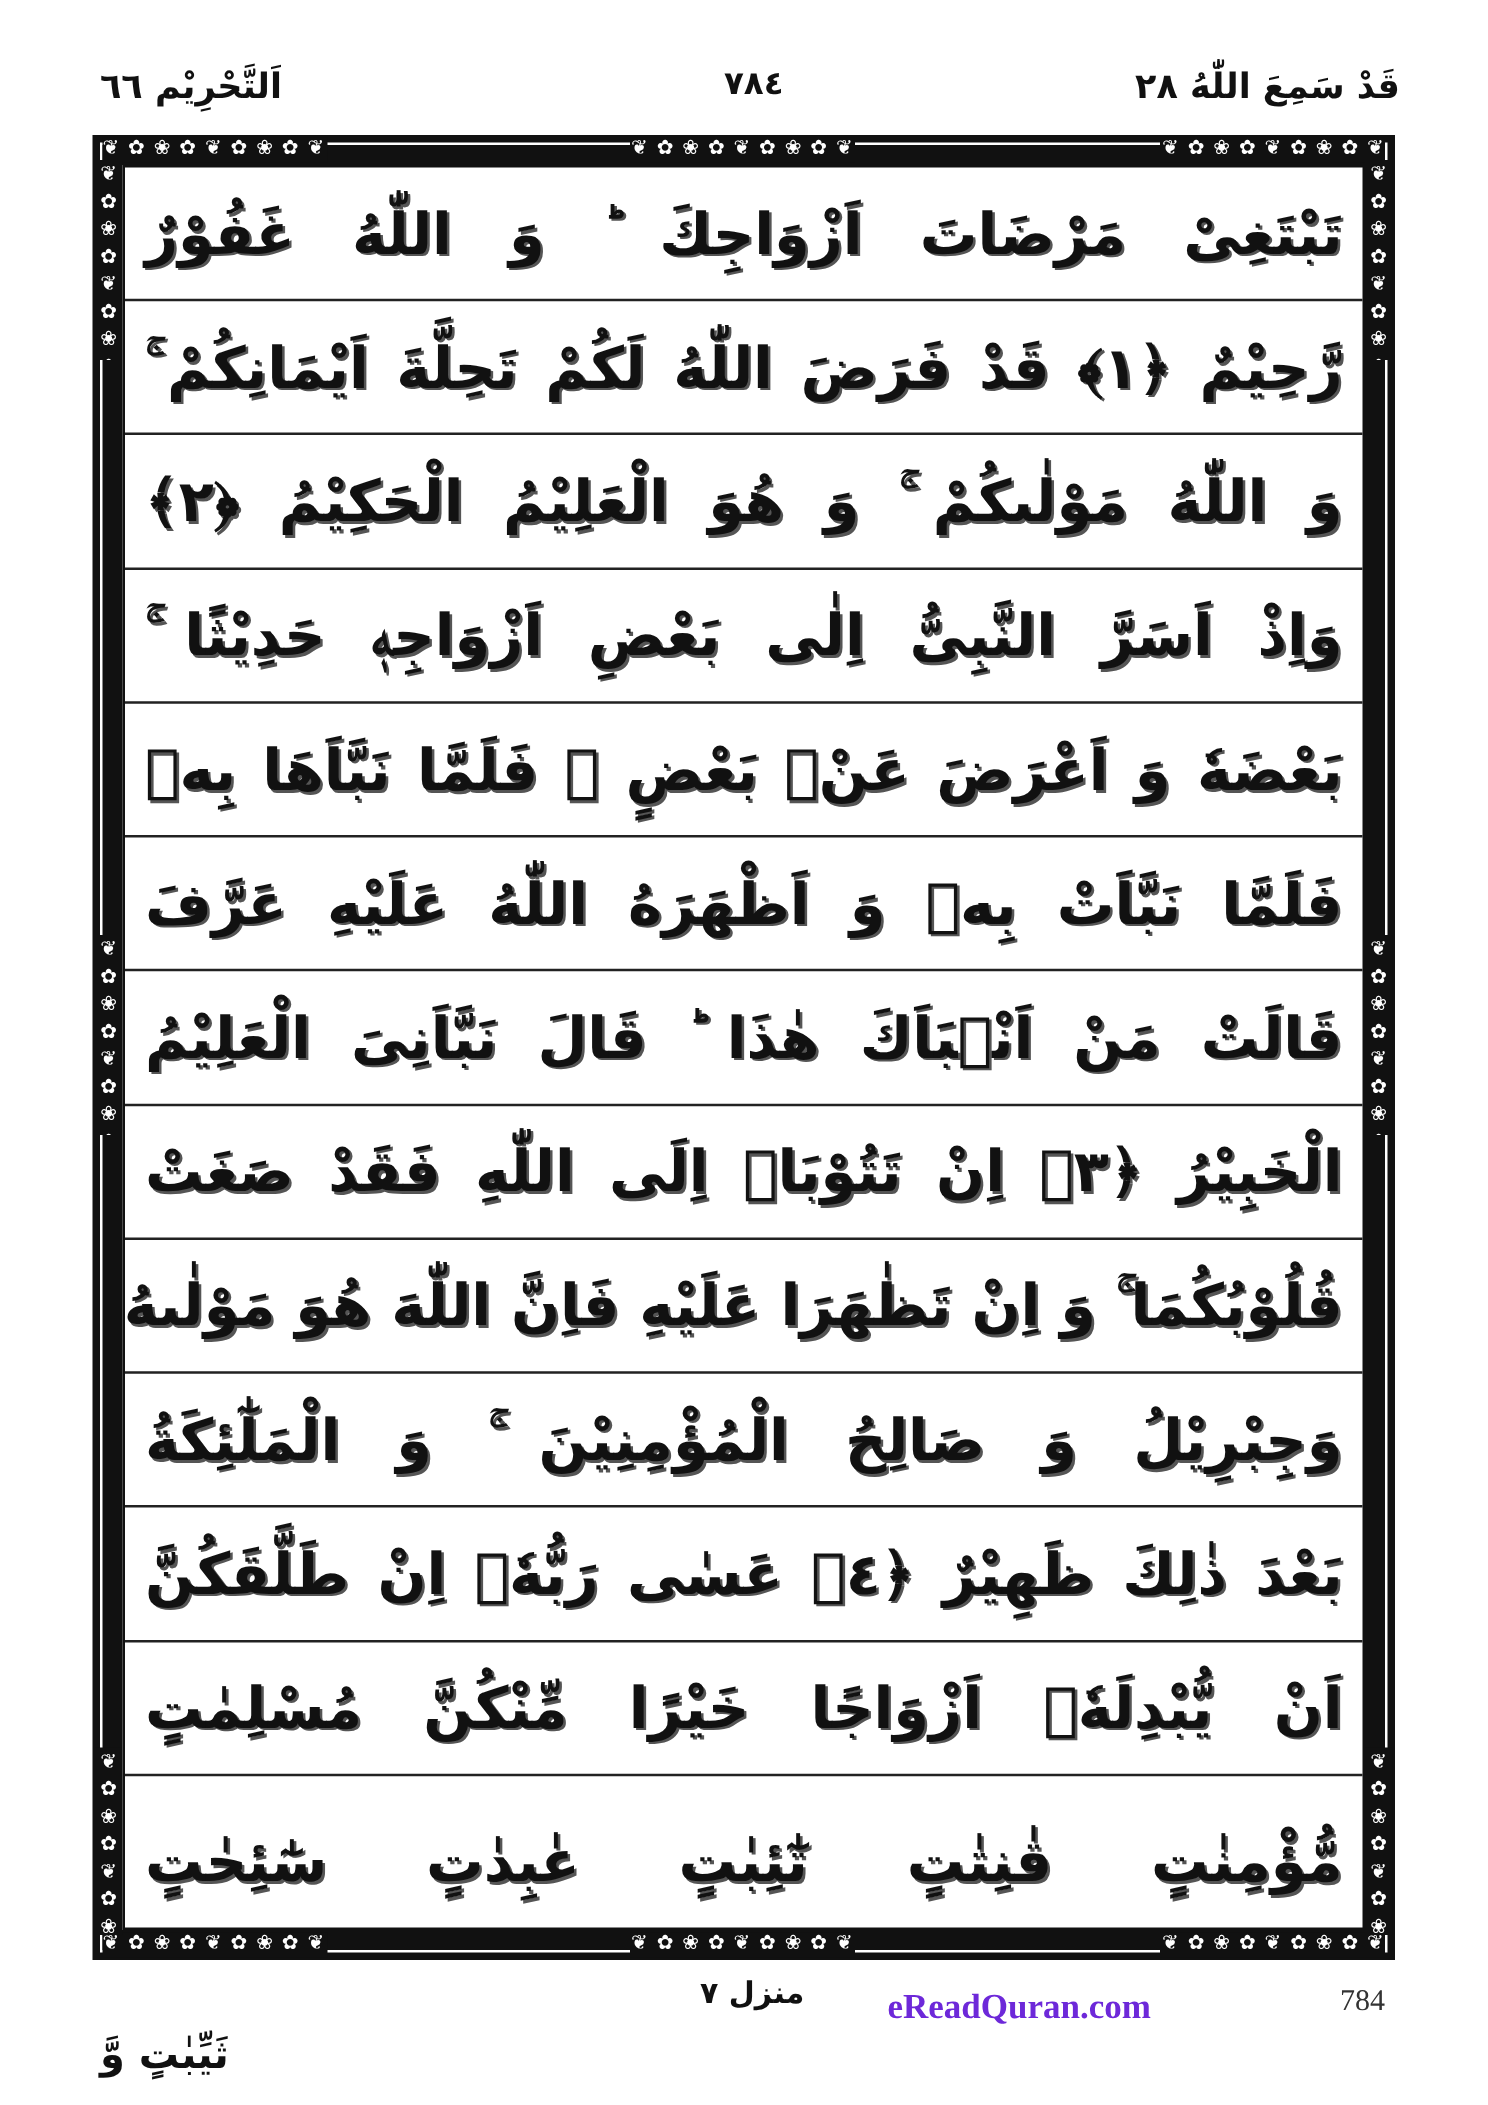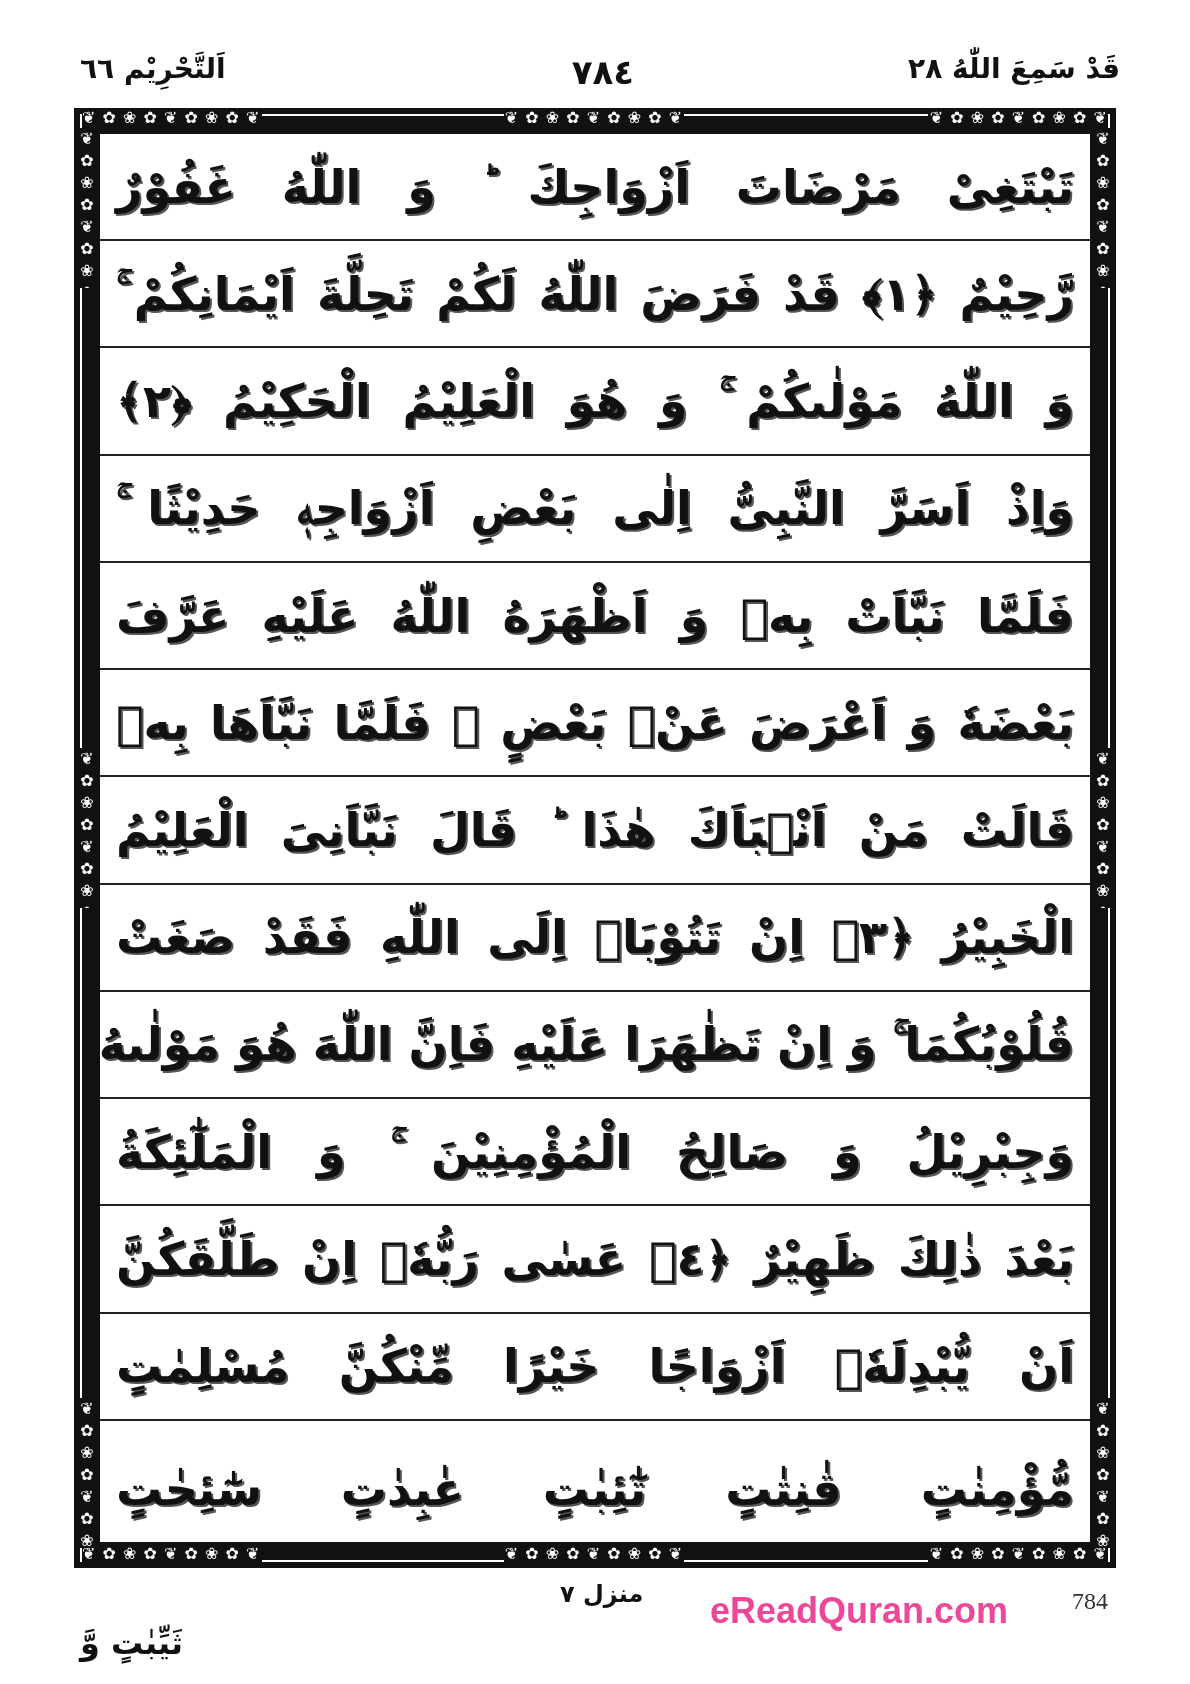--- a/index.html
+++ b/index.html
@@ -24,21 +24,21 @@
   }
   .header .left, .header .center, .header .right {
     position: absolute;
     top: 0;
     font-family: "DejaVu Sans", sans-serif;
     font-weight: bold;
     direction: rtl;
     white-space: nowrap;
   }
   .header .left { left: 10px; font-size: 28px; text-align: right; }
-  .header .center { left: 16px; right: 0; text-align: center; font-size: 34px; }
+  .header .center { left: 16px; right: 0; text-align: center; font-size: 26px; }
   .header .right { right: 0; font-size: 28px; }
 
   .frame {
     position: absolute;
     left: 74px;
     top: 108px;
     width: 1042px;
     height: 1460px;
     background: #111111;
     box-sizing: border-box;
@@ -148,24 +148,24 @@
     top: 0;
     font-size: 24px;
     font-weight: bold;
     direction: rtl;
     font-family: "DejaVu Sans", sans-serif;
   }
   .footer .website {
     position: absolute;
     left: 640px;
     top: 10px;
-    font-size: 36px;
-    font-weight: bold;
-    font-family: Liberation Sans, sans-serif;
-    color: #ec4899;
+    font-size: 28px;
+    font-weight: bold;
+    font-family: Liberation Serif, serif;
+    color: #6d28d9;
   }
   .footer .pagenum {
     position: absolute;
     right: 12px;
     top: 8px;
     font-size: 24px;
     font-family: "Liberation Serif", serif;
     color: #333333;
   }
 </style>
@@ -202,24 +202,24 @@
     <div class="ayah-line">
         <div class="ayah-text">رَّحِيْمٌ ﴿١﴾ قَدْ فَرَضَ اللّٰهُ لَكُمْ تَحِلَّةَ اَيْمَانِكُمْ ۚ</div>
       </div>
     <div class="ayah-line">
         <div class="ayah-text">وَ اللّٰهُ مَوْلٰىكُمْ ۚ وَ هُوَ الْعَلِيْمُ الْحَكِيْمُ ﴿٢﴾</div>
       </div>
     <div class="ayah-line">
         <div class="ayah-text">وَاِذْ اَسَرَّ النَّبِىُّ اِلٰى بَعْضِ اَزْوَاجِهٖ حَدِيْثًا ۚ</div>
       </div>
     <div class="ayah-line">
+        <div class="ayah-text">بَعْضَهٗ وَ اَعْرَضَ عَنْۢ بَعْضٍ ۚ فَلَمَّا نَبَّاَهَا بِهٖ</div>
+      </div>
+    <div class="ayah-line">
         <div class="ayah-text">فَلَمَّا نَبَّاَتْ بِهٖ وَ اَظْهَرَهُ اللّٰهُ عَلَيْهِ عَرَّفَ</div>
-      </div>
-    <div class="ayah-line">
-        <div class="ayah-text">بَعْضَهٗ وَ اَعْرَضَ عَنْۢ بَعْضٍ ۚ فَلَمَّا نَبَّاَهَا بِهٖ</div>
       </div>
     <div class="ayah-line">
         <div class="ayah-text">قَالَتْ مَنْ اَنْۢبَاَكَ هٰذَا ؕ قَالَ نَبَّاَنِىَ الْعَلِيْمُ</div>
       </div>
     <div class="ayah-line">
         <div class="ayah-text">الْخَبِيْرُ ﴿٣﴾ اِنْ تَتُوْبَاۤ اِلَى اللّٰهِ فَقَدْ صَغَتْ</div>
       </div>
     <div class="ayah-line">
         <div class="ayah-text">قُلُوْبُكُمَا ۚ وَ اِنْ تَظٰهَرَا عَلَيْهِ فَاِنَّ اللّٰهَ هُوَ مَوْلٰىهُ</div>
       </div>

